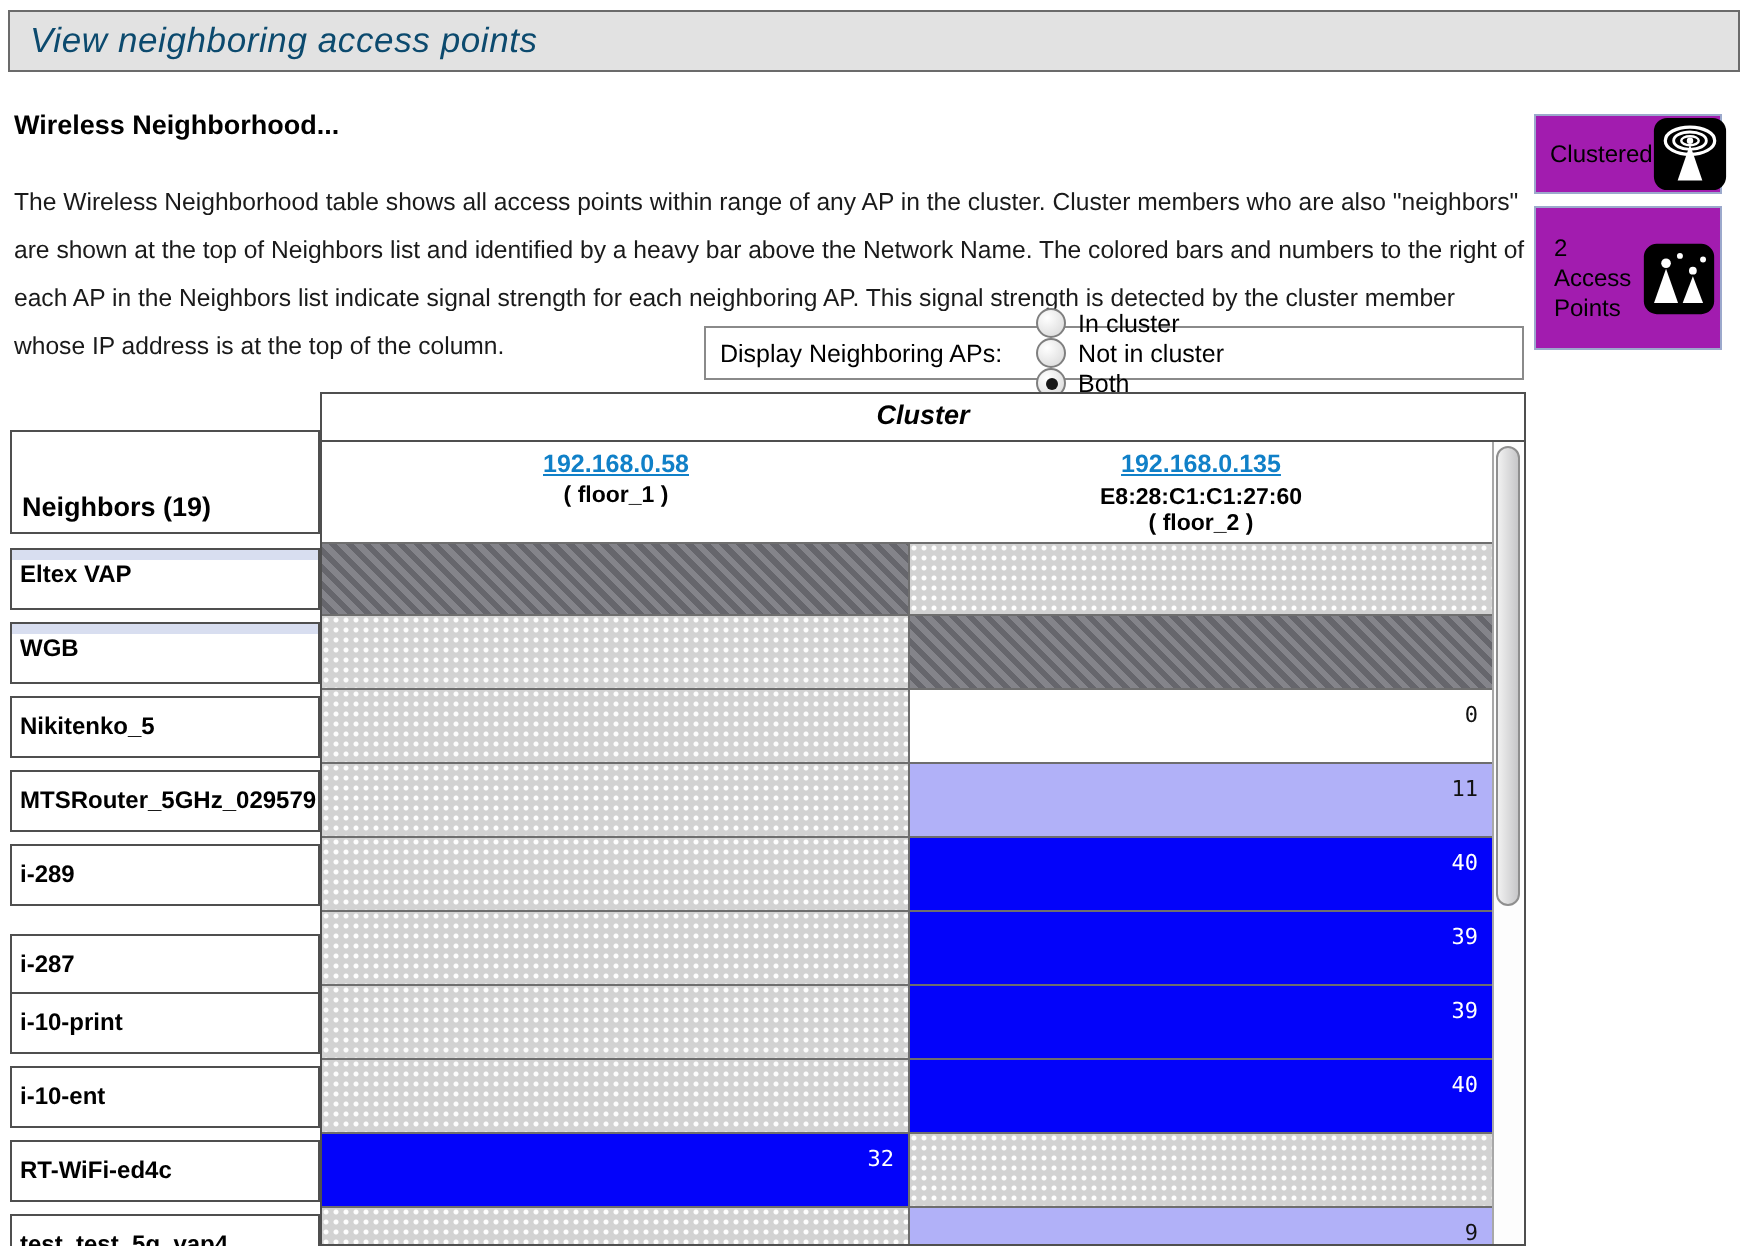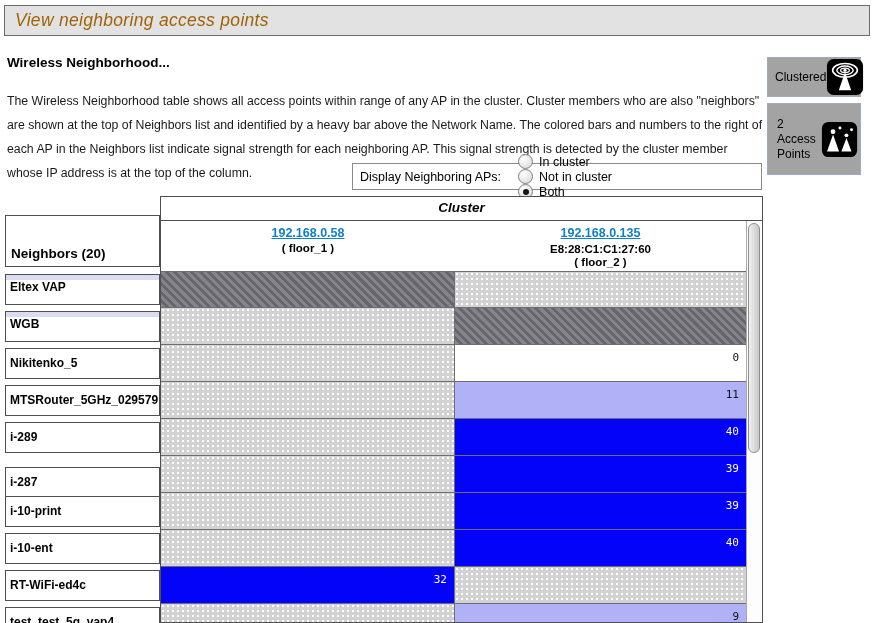--- a/index.html
+++ b/index.html
@@ -1,27 +1,27 @@
 <!DOCTYPE html>
 <html style="--strong: #0303fa; --weak: #b1b1f8; --link: #1080c8;"><head>
 <meta charset="utf-8">
 <style>
   html,body{margin:0;padding:0;background:#fff;font-family:"Liberation Sans","DejaVu Sans",sans-serif;}
   .app{position:relative;width:877px;height:623px;background:#fff;overflow:hidden;}
 
   
   .titlebar{position:absolute;left:4px;top:5px;width:866px;height:31px;background:#e2e2e2;
     border:1px solid #6b6b6b;box-sizing:border-box;display:flex;align-items:center;padding-left:10px;}
-  .titlebar span{font-style:italic;font-size:17.5px;color:#a16207;letter-spacing:.3px;}
+  .titlebar span{font-style:italic;font-size:17.5px;color:#0c4a6e;letter-spacing:.3px;}
 
   .heading{position:absolute;left:7px;top:55px;font-weight:bold;font-size:13.5px;color:#000;}
   .desc{position:absolute;left:7px;top:89px;width:757px;font-size:12.3px;line-height:24px;color:#1a1a1a;}
 
   
-  .badge{position:absolute;left:767px;width:94px;background:#a3a3a3;border:1px solid #9ca9cc;
+  .badge{position:absolute;left:767px;width:94px;background:#a21caf;border:1px solid #9ca9cc;
     box-sizing:border-box;display:flex;align-items:center;}
   .badge-clustered{top:57px;height:40px;padding:0 2px 0 7px;}
   .badge-label{font-size:12px;flex:1;color:#000;}
   .badge-ap{top:103px;height:72px;padding:0 2px 0 9px;}
   .badge-lines{display:flex;flex-direction:column;font-size:12px;line-height:15px;flex:1;color:#000;}
   .badge-icon svg{display:block;}
 
   
   .filterbar{position:absolute;left:352px;top:163px;width:410px;height:27px;border:1px solid #8a8a8a;
     box-sizing:border-box;display:flex;align-items:center;font-size:12.5px;padding-left:7px;background:#fff;}
@@ -136,21 +136,21 @@
         </span>
         <span class="radio-opt">
           <span class="radio-circle selected"></span>
           <span class="radio-label">Both</span>
         </span>
       </span>
   </div>
 
   <div class="names">
     <div class="names-header">
-      <span>Neighbors (20)</span>
+      <span>Neighbors (19)</span>
     </div>
     <div id="name-cells">
         <div class="name-cell member" style="top: 59px;">
           <div class="member-bar"></div>
           <div class="name-label">Eltex VAP</div>
         </div>
         <div class="name-cell member" style="top: 96px;">
           <div class="member-bar"></div>
           <div class="name-label">WGB</div>
         </div>

